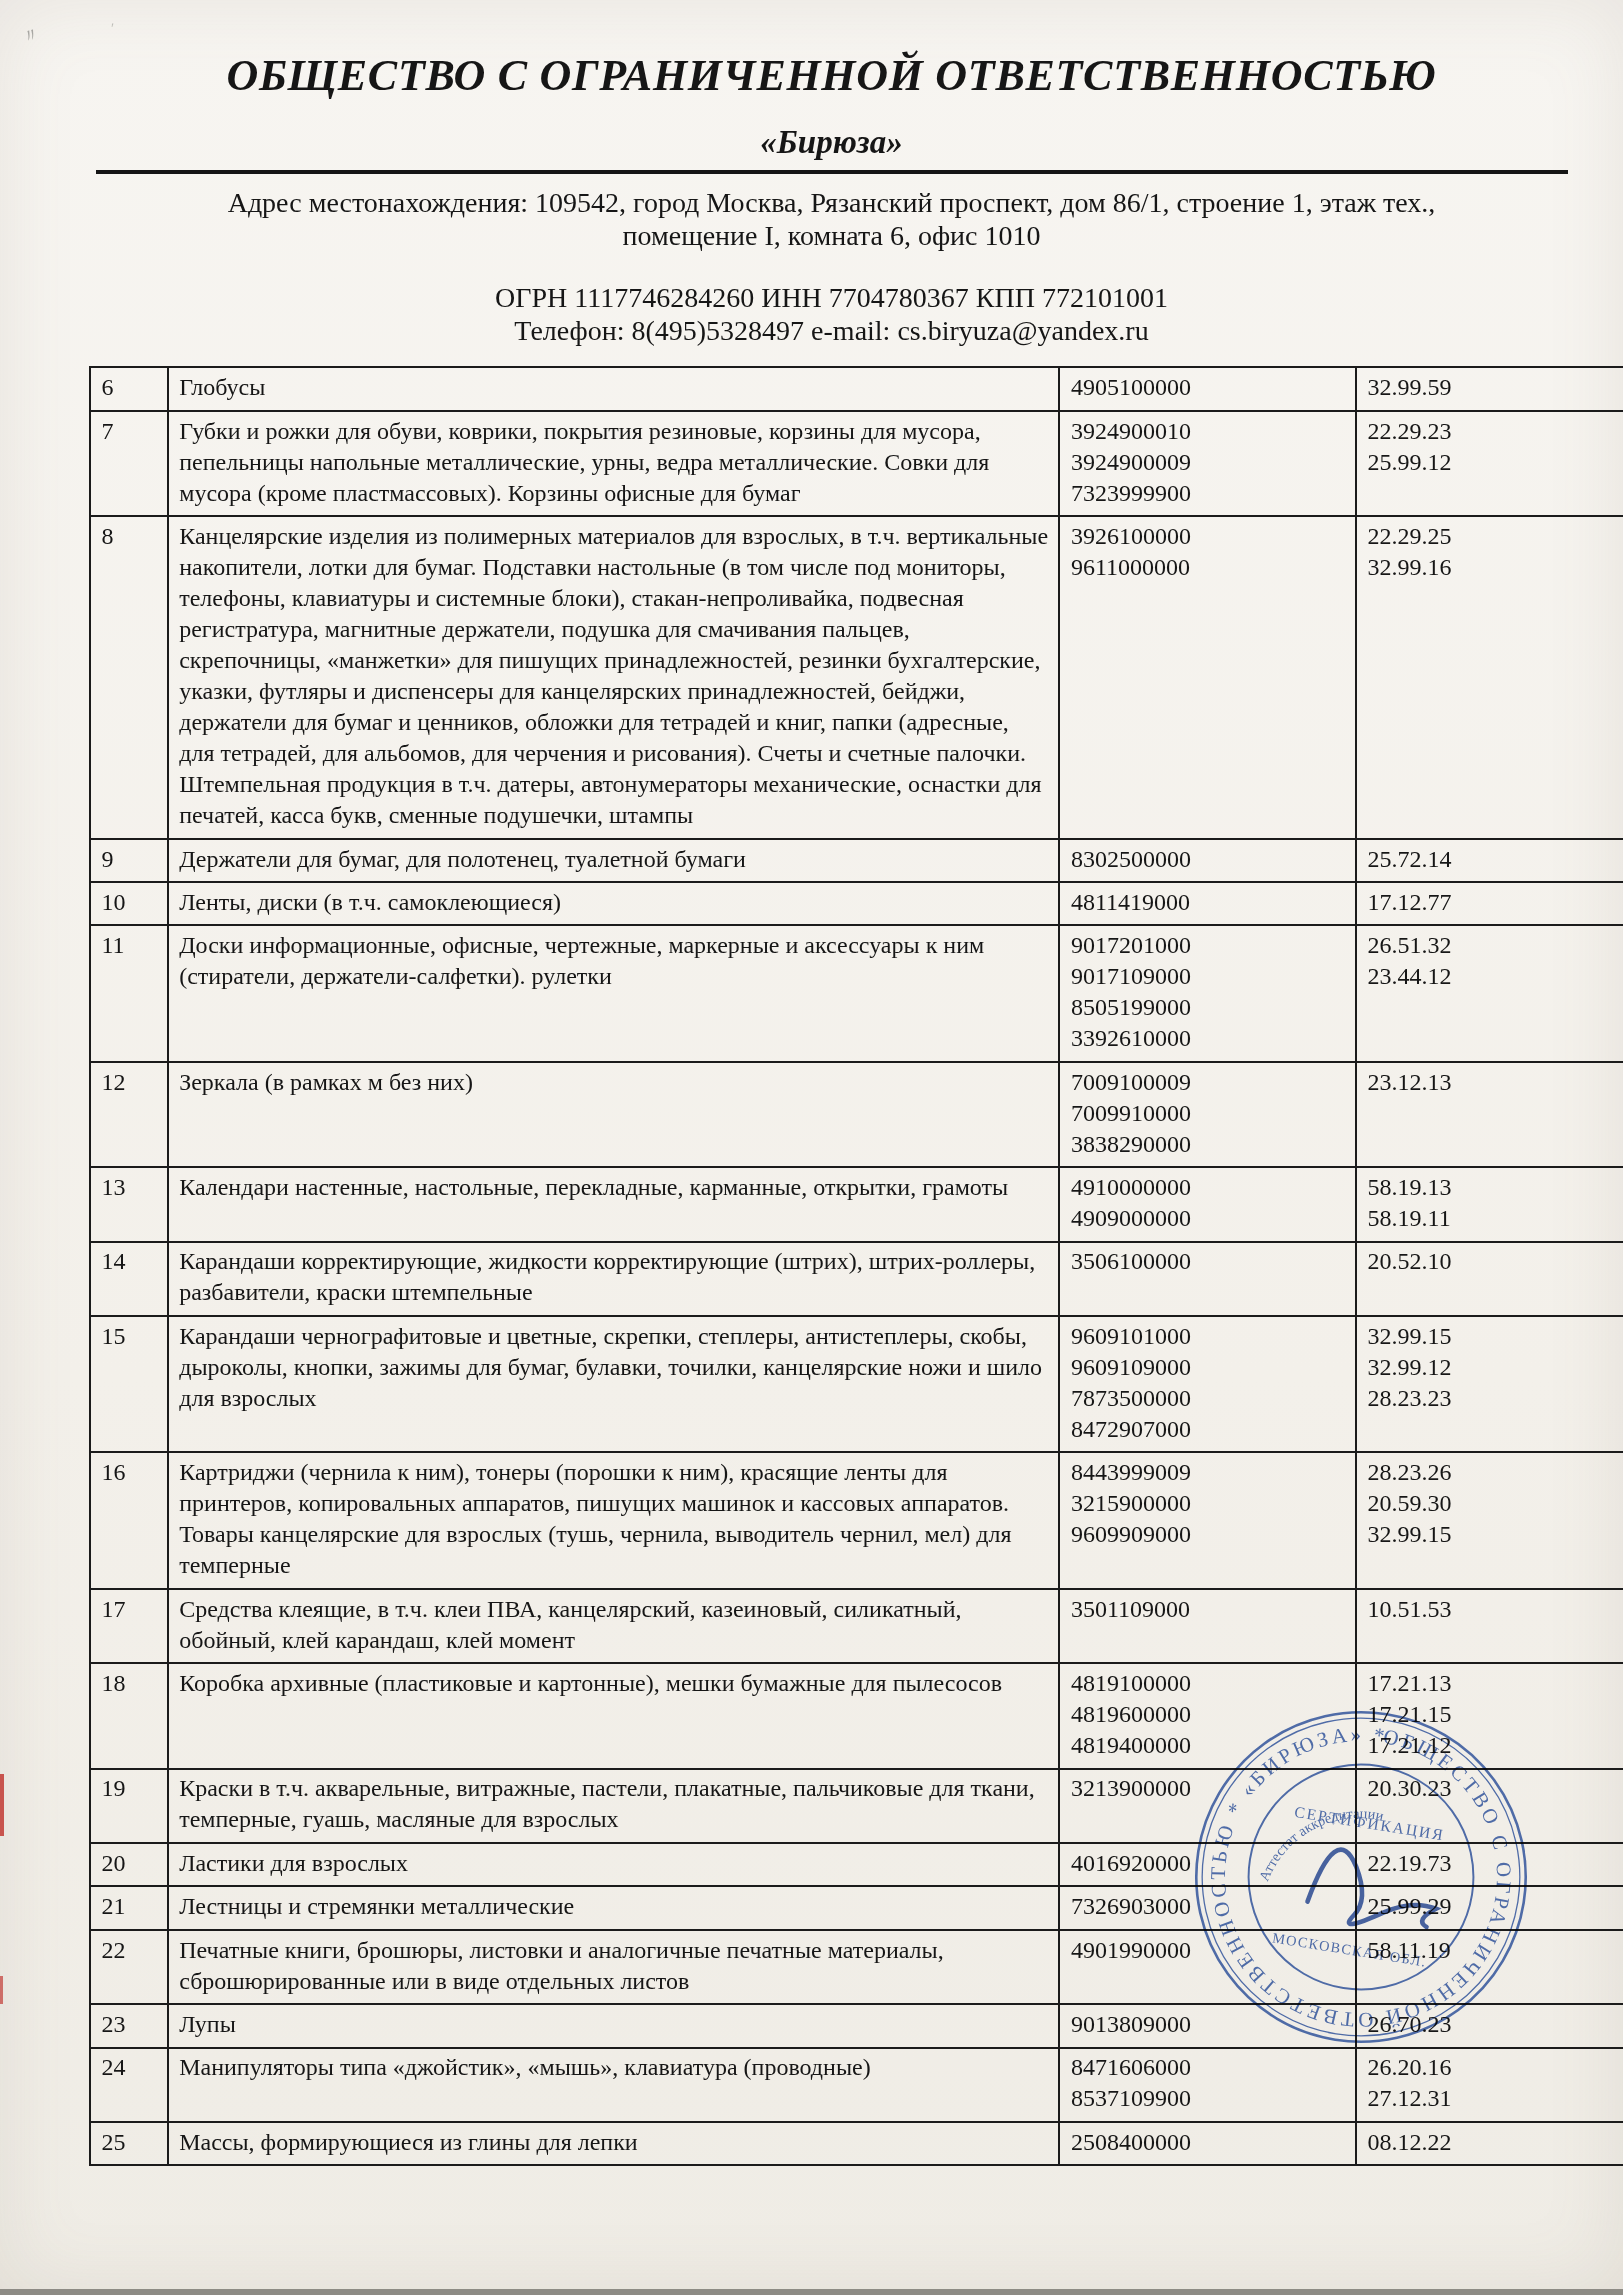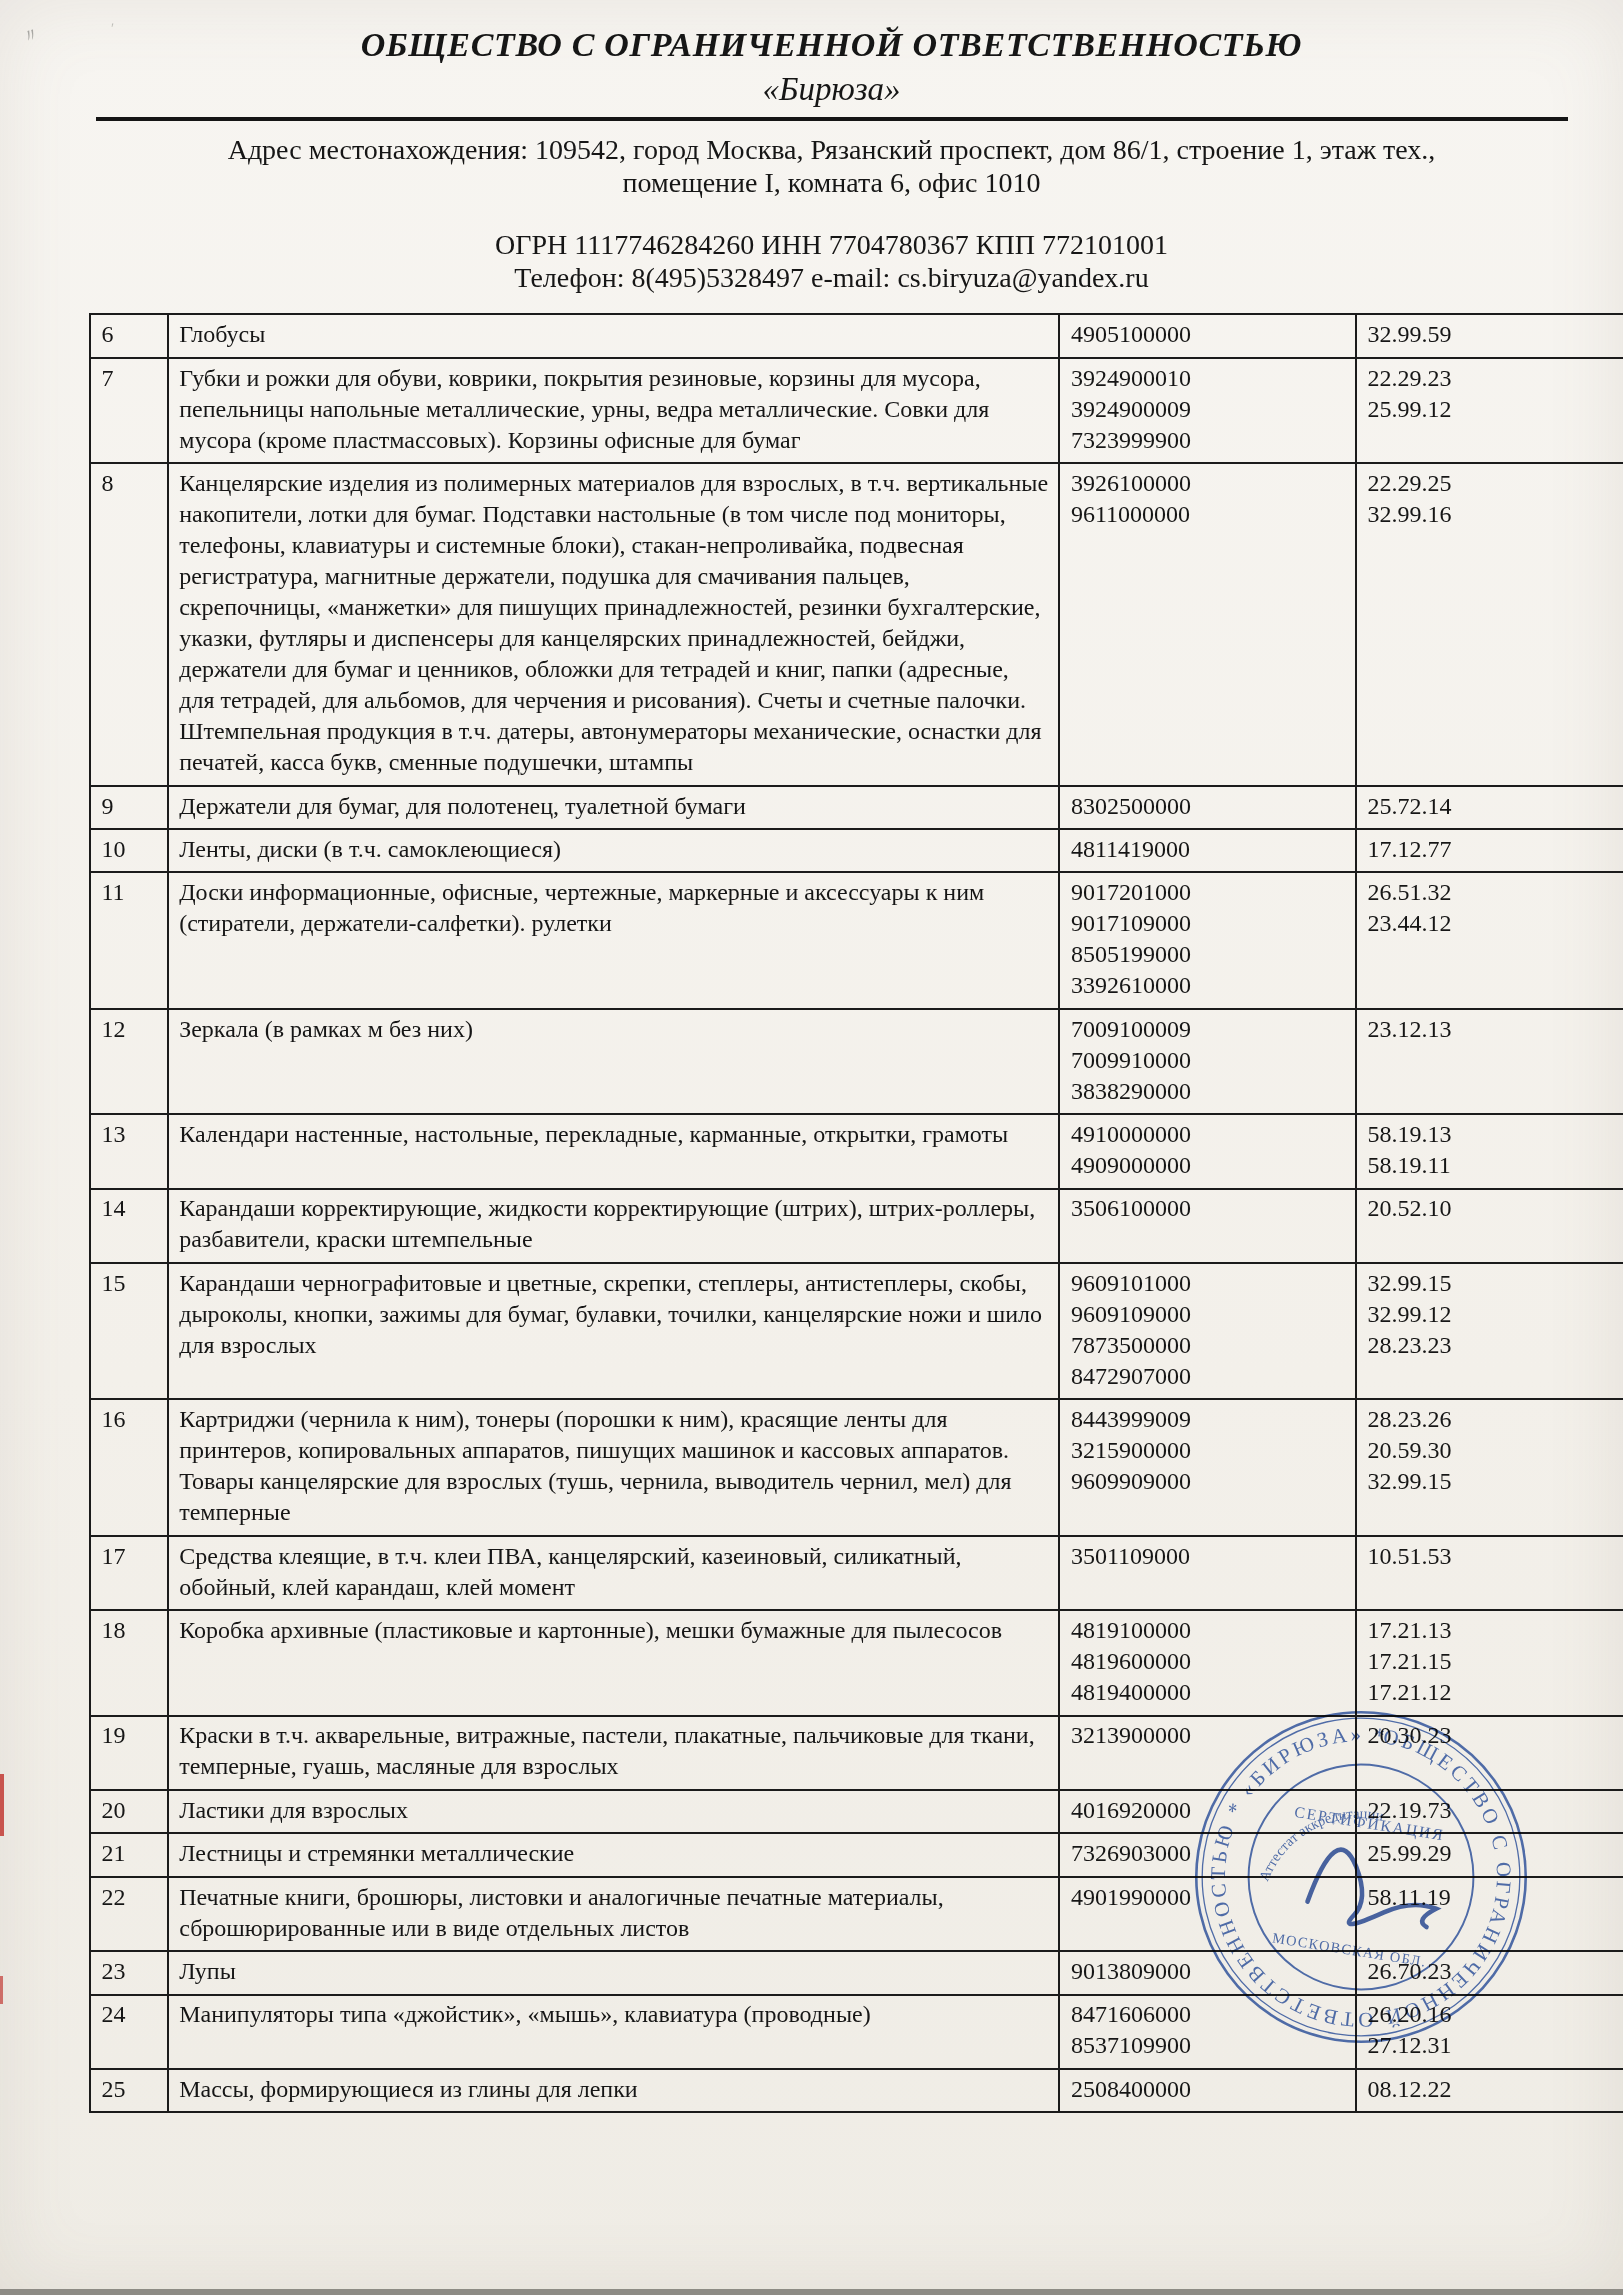--- a/index.html
+++ b/index.html
@@ -8,22 +8,22 @@
     width:1623px;height:2295px;
     margin:0 auto;
     background:linear-gradient(180deg,#f7f5f1 0%,#f3f0ea 60%,#efece5 100%);
     font-family:"Liberation Serif","DejaVu Serif",serif;
     color:#161616;
     overflow:hidden;
     box-shadow:inset 0 0 79px rgba(120,110,90,.12);
   }
   .content{position:absolute;left:89px;top:0;width:1485px;}
   .hdr{ text-align:center; }
-  .title1{margin-top:26px;font-size:34px;font-weight:bold;font-style:italic;letter-spacing:0.7px;}
-  .title2{margin-top:7px;font-size:33px;font-weight:normal;font-style:italic;}
+  .title1{margin-top:50px;font-size:44px;font-weight:bold;font-style:italic;letter-spacing:0.7px;}
+  .title2{margin-top:23px;font-size:33px;font-weight:bold;font-style:italic;}
   .rule{height:3.9px;background:#151515;margin:9.2px 6.5px 11.8px 6.5px;}
   .addr{font-size:28px;line-height:33px;padding:0 79px;}
   .gap{height:29px;}
 
   table.doc{
     border-collapse:collapse;
     width:1485px;
     margin-top:19.6px;
     table-layout:fixed;
   }

